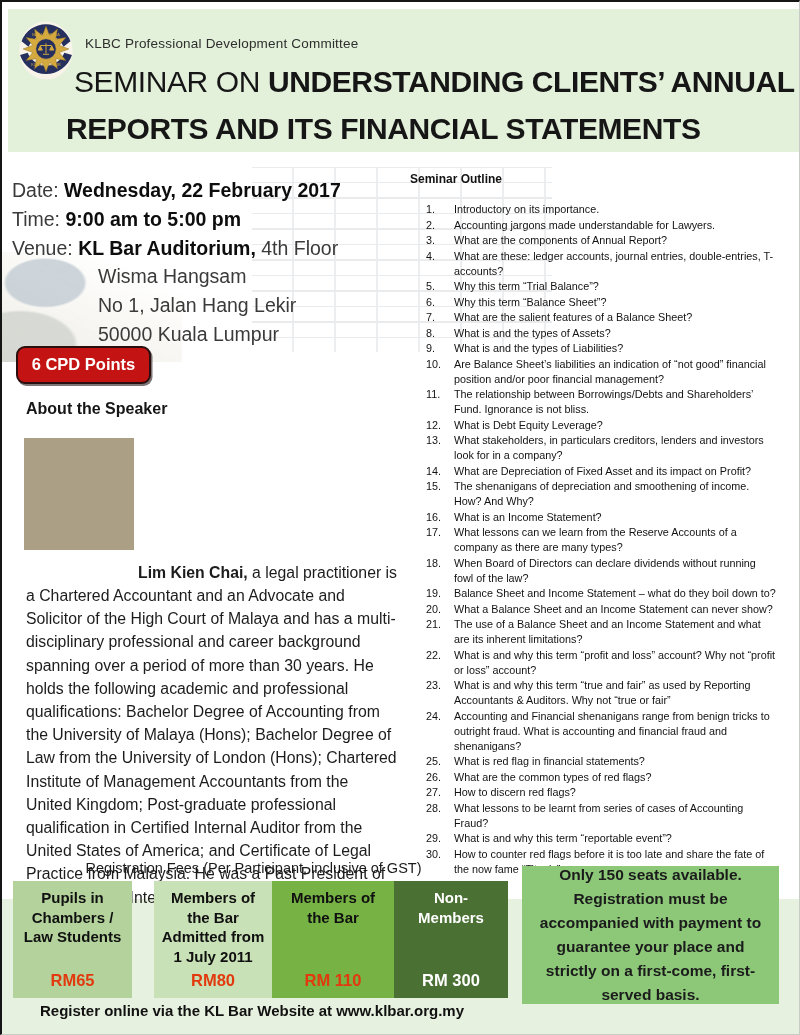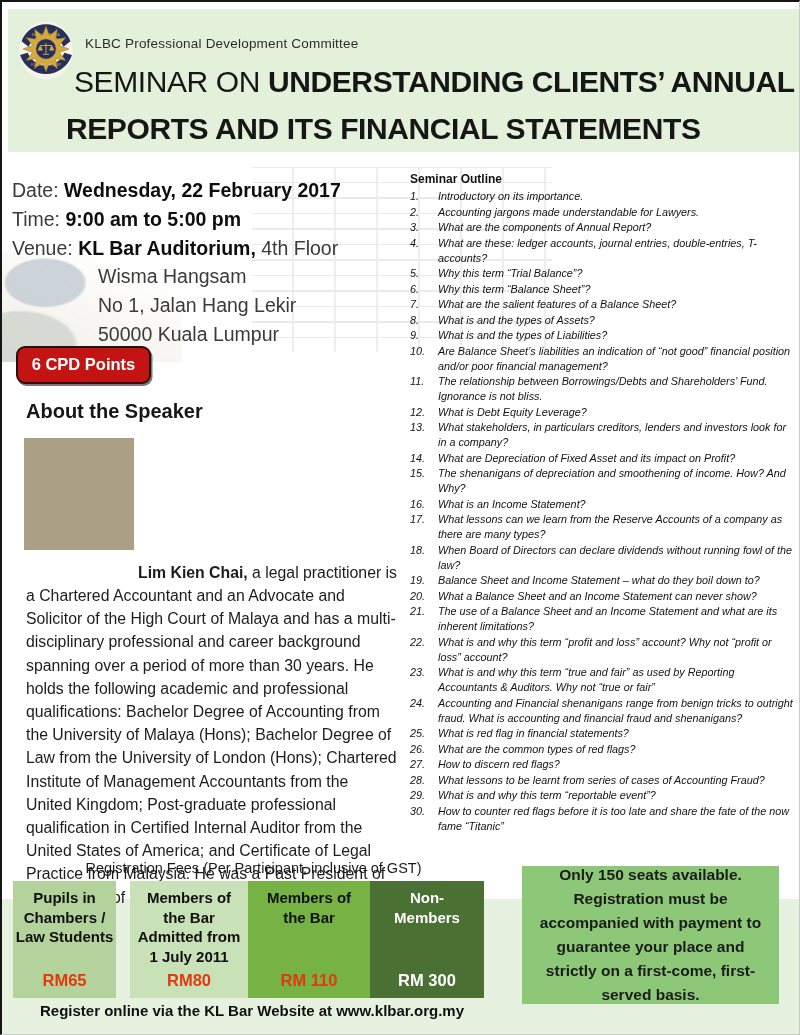--- a/index.html
+++ b/index.html
@@ -38,51 +38,51 @@
   .event .val { font-weight:700; color:#0d0d0d; }
   .event .plain { font-weight:400; color:#3a3a3a; }
   .addr { padding-left:86px; }
   .cpd {
     position:absolute; left:14px; top:344px; width:131px; height:34px; z-index:2;
     background:#c31313; border:2.5px solid #2b0e0e; border-radius:9px;
     box-shadow:1.5px 2px 0 rgba(20,5,5,0.55);
     color:#ffffff; font-weight:700; font-size:16.5px; line-height:33px; text-align:center;
   }
   
-  .speaker-heading { position:absolute; left:24px; top:398px; font-size:20px; font-weight:700; color:#161616; z-index:2; }
+  .speaker-heading { position:absolute; left:24px; top:398px; font-size:16px; font-weight:700; color:#161616; z-index:2; }
   .photo {
     position:absolute; left:22px; top:436px; width:110px; height:112px; z-index:2;
     background:
       linear-gradient(200deg, rgba(0,0,0,0) 58%, #1d1d22 60%),
       radial-gradient(34px 26px at 48% 20%, #5d564c 0 55%, rgba(93,86,76,0) 60%),
       radial-gradient(30px 40px at 46% 45%, #c39672 0 62%, rgba(195,150,114,0) 67%),
       radial-gradient(60px 18px at 85% 55%, rgba(110,88,66,0.55) 0 60%, rgba(110,88,66,0) 65%),
       linear-gradient(115deg, #d6cbb4 0%, #b3a78c 45%, #96range 100%);
     background-color:#ab9f86;
   }
   .bio { position:absolute; left:24px; top:543px; width:372px; z-index:2;
          font-size:15.8px; line-height:23.2px; color:#1c1c1c; text-indent:112px; }
   .bio .name { font-weight:700; }
   
   .outline { position:absolute; left:408px; top:170px; width:384px; z-index:2; color:#121212; }
   .outline h3 { margin:0 0 3px 0; font-size:12px; font-weight:700; }
-  .outline ol { margin:0; padding:0; list-style:none; counter-reset:item;font-style:italic; }
+  .outline ol { margin:16px; padding:0; list-style:none; counter-reset:item; }
   .outline li { position:relative; padding-left:28px; font-size:10.8px; line-height:15px;
                 counter-increment:item; margin-bottom:0.5px; }
   .outline li::before { content:counter(item) "."; position:absolute; left:0; }
   
   .band { position:absolute; left:0; top:897px; width:800px; height:138px; z-index:1; }
   .fees-caption { position:absolute; left:10px; top:858px; width:483px; text-align:center;
                   font-size:14.5px; color:#1a1a1a; z-index:2; }
   .fees { position:absolute; left:11px; top:879px; height:117px; display:flex; z-index:2; }
   .fee-cell { display:flex; flex-direction:column; justify-content:space-between;
               box-sizing:border-box; padding:7px 2px 8px 2px; text-align:center; }
   .fee-cell .label { font-size:15px; font-weight:700; line-height:19.5px; white-space:pre-line; }
   .fee-cell .price { font-size:16.5px; font-weight:700; }
-  .c1 { width:103px; margin-right:14px; }
+  .c1 { width:119px; margin-right:22px; }
   .c2 { width:118px; }
   .c3 { width:122px; }
   .c4 { width:114px; }
   .notice { position:absolute; left:520px; top:864px; width:257px; height:138px; z-index:2;
             display:flex; align-items:center; justify-content:center; box-sizing:border-box;
             padding:6px 12px; text-align:center; font-weight:700; font-size:15.5px;
             line-height:24px; color:#1b1b1b; }
   .footer-line { position:absolute; left:0px; top:1000px; width:500px; text-align:center;
                  font-weight:700; font-size:15px; color:#111111; z-index:2; }
 </style>

